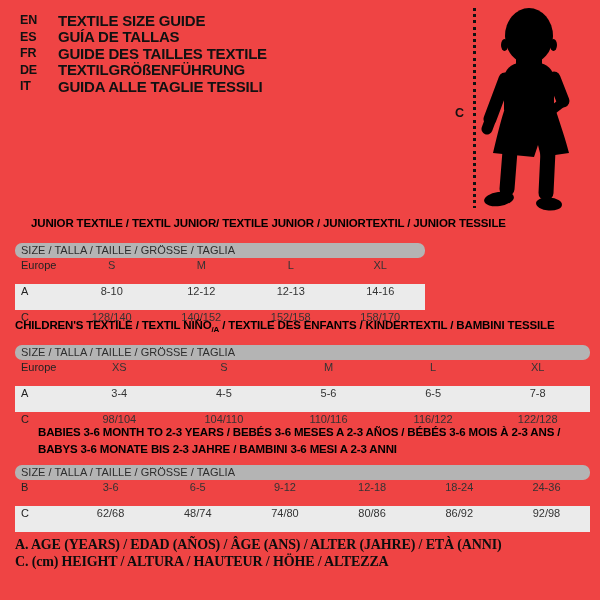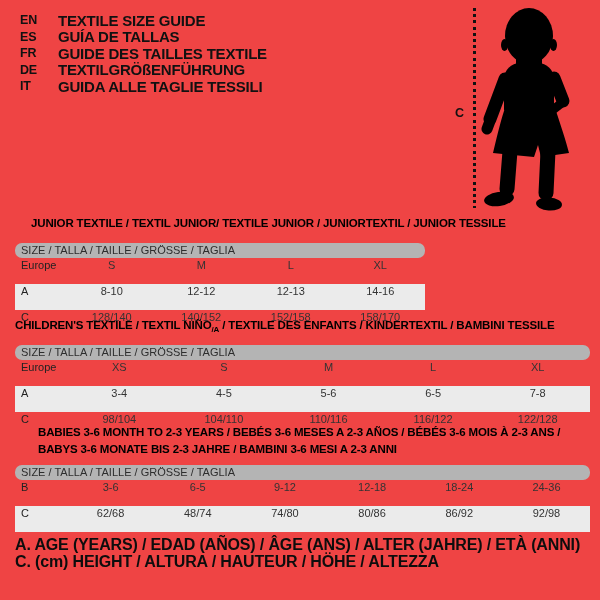--- a/index.html
+++ b/index.html
@@ -38,21 +38,21 @@
   .band {
     height:15px; line-height:15px; background:var(--band,#b4b4b4);
     color:#2d2d2d; font-size:11px; padding-left:6px;border-radius:7px;
   }
   .trow { display:flex; height:26px; line-height:15.5px; font-size:11px; color:#333; }
   .trow.shaded { background:var(--shaded,#ebebeb); }
   .tcell { flex:1; text-align:center; }
   .tcell.first { flex:0 0 52px; text-align:left; padding-left:6px; color:#222; }
 
   
-  .footnotes { position:absolute; left:15px; top:536px; font-weight:bold; font-size:16px; line-height:17px; letter-spacing:-0.15px; color:#0d0d0d; }
+  .footnotes { position:absolute; left:15px; top:536px; font-weight:bold; font-size:14px; line-height:17px; letter-spacing:-0.15px; color:#0d0d0d;font-family:Liberation Serif, serif; }
 </style>
 </head>
 <body>
 
 <div class="page">
 
   <div class="lang-block">
     <div class="lang-row">
       <span class="lang-code">EN</span>
       <span class="lang-title">TEXTILE SIZE GUIDE</span>

